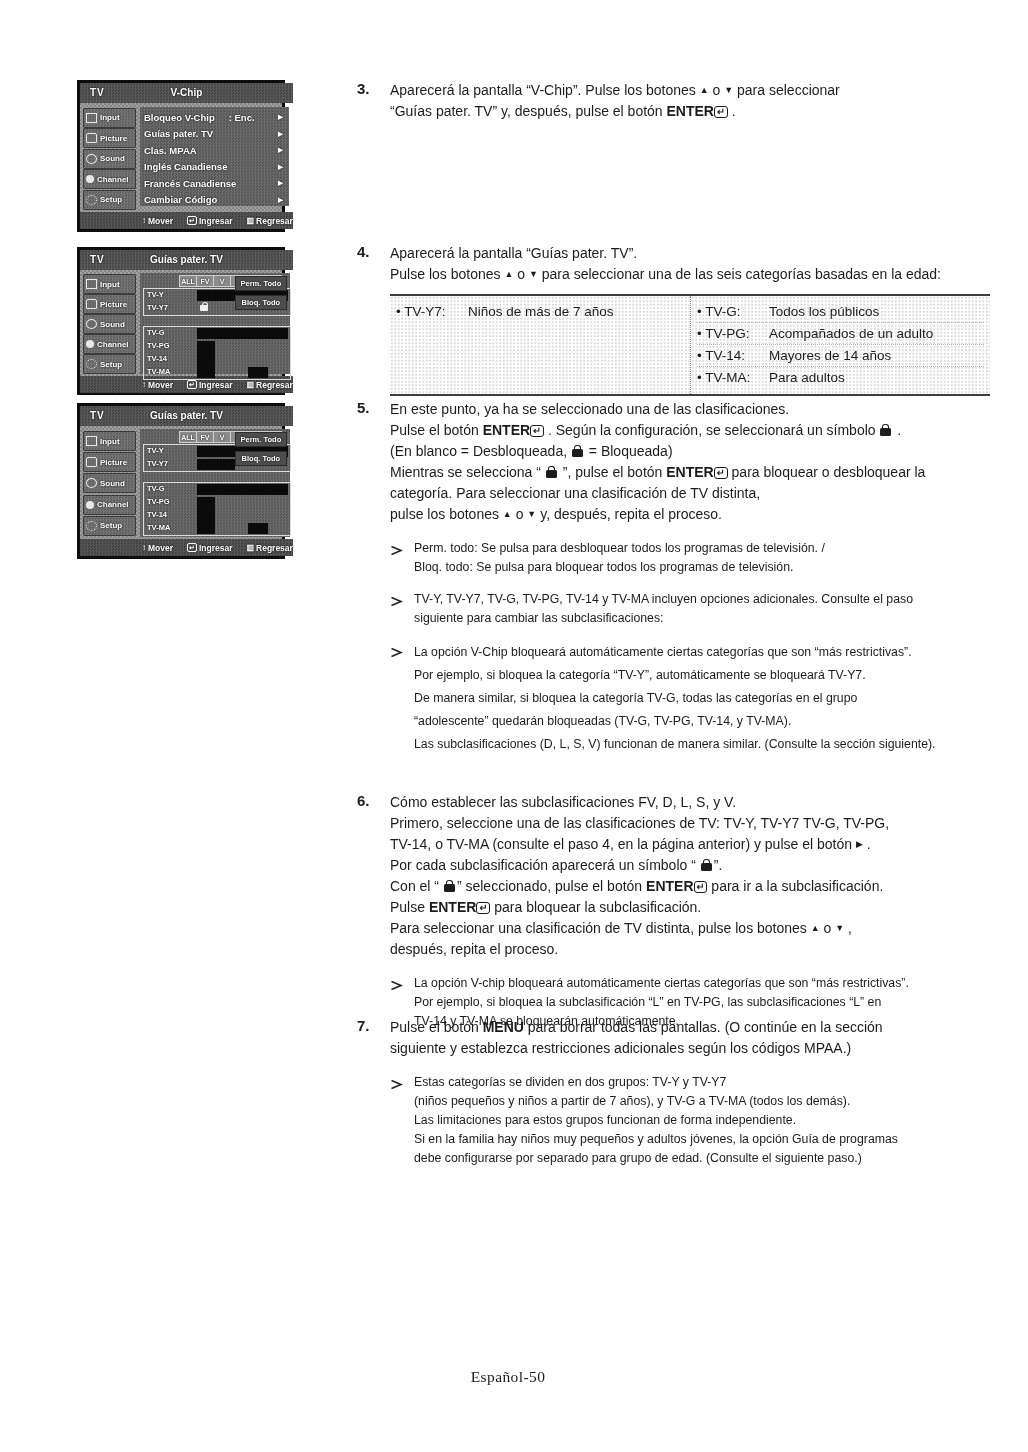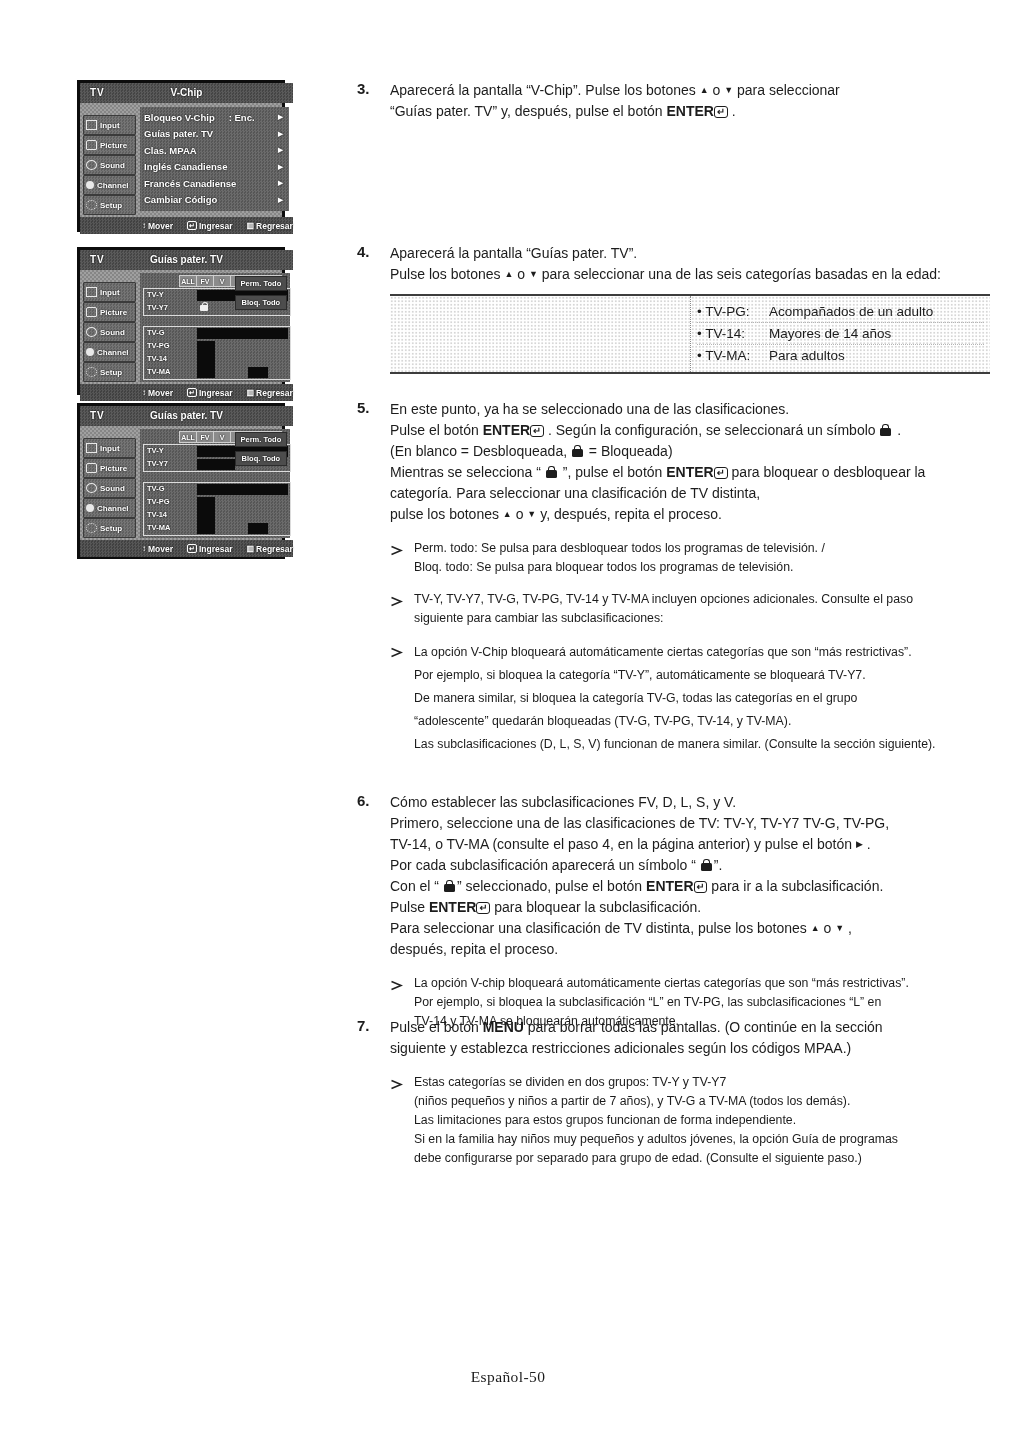--- a/index.html
+++ b/index.html
@@ -9,21 +9,21 @@
   
   .tvshot{position:absolute;left:77px;width:208px;border:3px solid #0d0d0d;box-sizing:border-box;
           background:repeating-conic-gradient(#a0a0a0 0% 25%, #868686 0% 50%) 0 0/4px 4px;
           display:grid;grid-template-rows:20px 1fr 17px;color:#fff;}
   .tv-titlebar{position:relative;
           background:repeating-conic-gradient(#5a5a5a 0% 25%, #454545 0% 50%) 0 0/3px 3px;
           font-size:10px;font-weight:bold;line-height:20px;}
   .tv-tab{position:absolute;left:10px;letter-spacing:1px;text-shadow:0 0 2px #000;}
   .tv-title{position:absolute;left:0;right:0;text-align:center;text-shadow:0 0 2px #000;}
   .tv-body{display:grid;grid-template-columns:58px 1fr;}
-  .tv-sidebar{display:flex;flex-direction:column;justify-content:space-evenly;padding:12px 2px 2px 3px;}
+  .tv-sidebar{display:flex;flex-direction:column;justify-content:space-evenly;padding:4px 2px 2px 3px;}
   .sb-item{display:flex;align-items:center;height:18px;padding:0 2px;
            background:repeating-conic-gradient(#757575 0% 25%, #606060 0% 50%) 0 0/3px 3px;
            border:1px solid #3b3b3b;border-radius:1px;}
   .sb-icon{display:inline-block;width:9px;height:8px;margin-right:3px;flex:none;}
   .ic-sq{border:1.5px solid #e8e8e8;}
   .ic-cam{border:1.5px solid #e8e8e8;border-radius:2px 2px 1px 1px;}
   .ic-round{border:1.5px solid #e8e8e8;border-radius:50%;}
   .ic-dot{background:#e8e8e8;border-radius:50%;width:8px;height:8px;}
   .ic-gear{border:1.5px dotted #e8e8e8;border-radius:50%;}
   .sb-label{font-size:8px;font-weight:bold;text-shadow:0 0 2px #000;white-space:nowrap;}
@@ -350,22 +350,30 @@
   <div class="step" style="top:80px;">
     <span class="step-num">3.</span>
     <p class="step-text">Aparecerá la pantalla “V-Chip”. Pulse los botones <span class="sym">▲</span> o <span class="sym">▼</span> para seleccionar<br>“Guías pater. TV” y, después, pulse el botón <b>ENTER</b><span class="enterk">↵</span> .</p>
   </div>
 
   <div class="step" style="top:243px;">
     <span class="step-num">4.</span>
     <p class="step-text">Aparecerá la pantalla “Guías pater. TV”.<br>Pulse los botones <span class="sym">▲</span> o <span class="sym">▼</span> para seleccionar una de las seis categorías basadas en la edad:</p>
     <div class="cat-table">
       <div class="cat-col">
+        <div class="cat-row">
+            <span>• TV-Y7:</span>
+            <span>Niños de más de 7 años</span>
+          </div>
       </div>
       <div class="cat-col right">
+        <div class="cat-row">
+            <span>• TV-G:</span>
+            <span>Todos los públicos</span>
+          </div>
         <div class="cat-row">
             <span>• TV-PG:</span>
             <span>Acompañados de un adulto</span>
           </div>
         <div class="cat-row">
             <span>• TV-14:</span>
             <span>Mayores de 14 años</span>
           </div>
         <div class="cat-row">
             <span>• TV-MA:</span>

